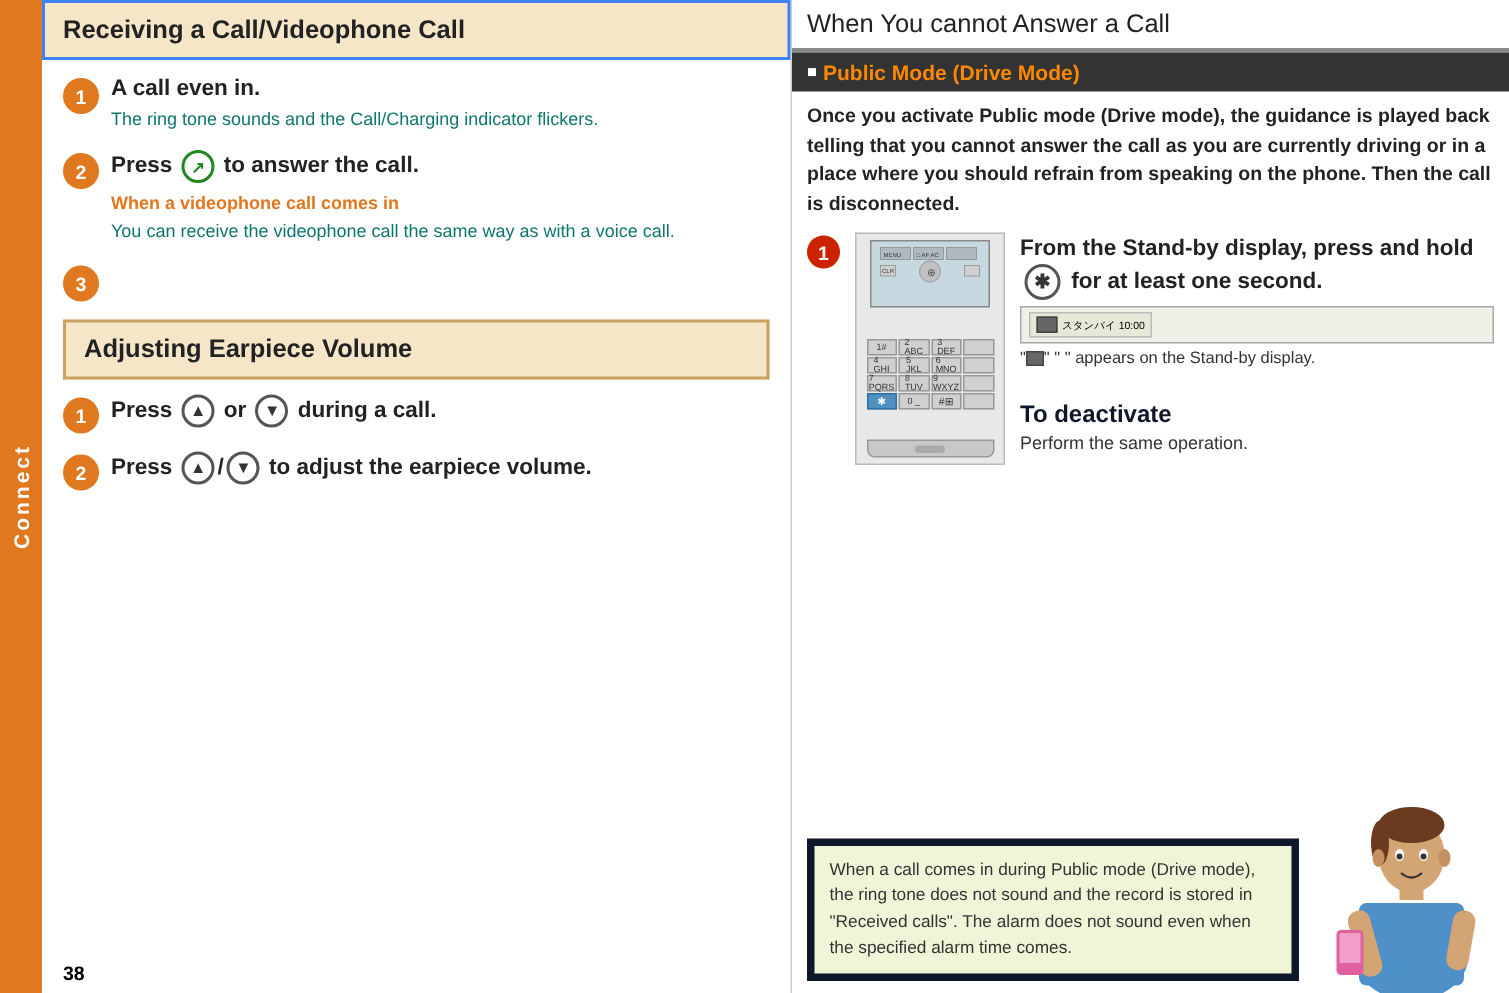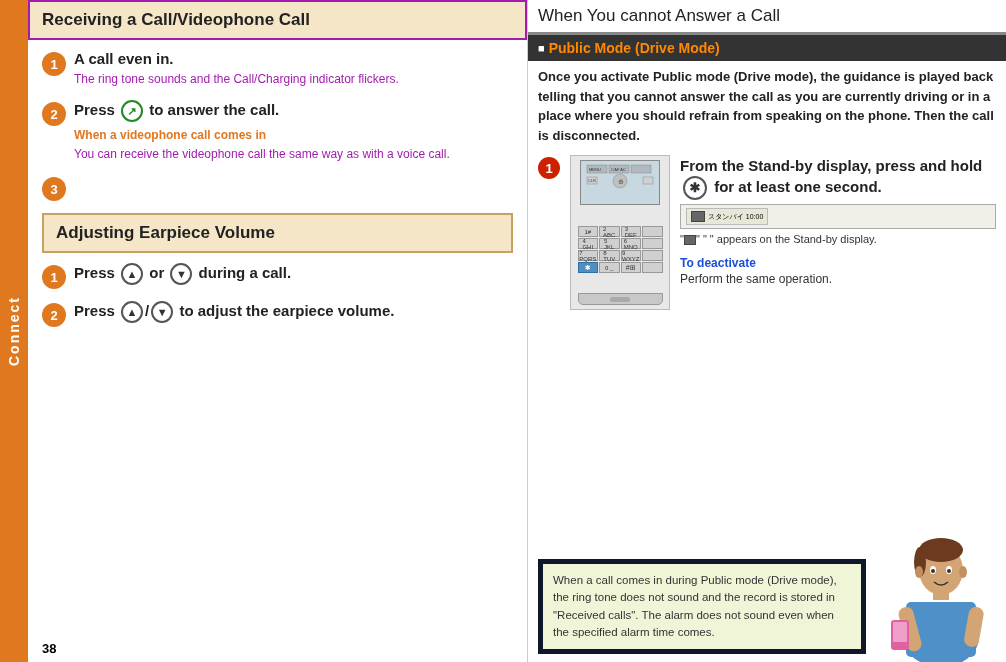--- a/index.html
+++ b/index.html
@@ -56,21 +56,21 @@
     .right-col {
       flex: 1;
       display: flex;
       flex-direction: column;
       padding: 0;
     }
 
     
     .section-header {
       background: #f5e6c8;
-      border: 2px solid #a21caf;
+      border: 2px solid #3b82f6;
       padding: 8px 12px;
       font-size: 17px;
       font-weight: bold;
       color: #222;
     }
 
     .section-header-right {
       background: #fff;
       border-bottom: 3px solid #888;
       padding: 6px 10px;
@@ -117,21 +117,21 @@
 
     .step-title {
       font-size: 15px;
       font-weight: bold;
       color: #222;
       margin-bottom: 3px;
     }
 
     .step-desc {
       font-size: 12px;
-      color: #a21caf;
+      color: #0f766e;
       line-height: 1.5;
     }
 
     .step-subtitle {
       color: #e07820;
       font-size: 12px;
       font-weight: bold;
       margin-bottom: 3px;
       margin-top: 6px;
     }
@@ -265,24 +265,24 @@
       border: 2px solid #555;
       font-size: 13px;
       font-weight: bold;
       color: #333;
       vertical-align: middle;
       margin: 0 3px;
     }
 
     
     .to-deactivate {
-      color: #1d4ed8;
-      font-weight: bold;
-      font-size: 12px;
-      margin-top: 11px;
+      color: #0f172a;
+      font-weight: bold;
+      font-size: 16px;
+      margin-top: 23px;
       margin-bottom: 2px;
     }
 
     .deactivate-desc {
       font-size: 12px;
       color: #333;
     }
 
     
     .info-box {

